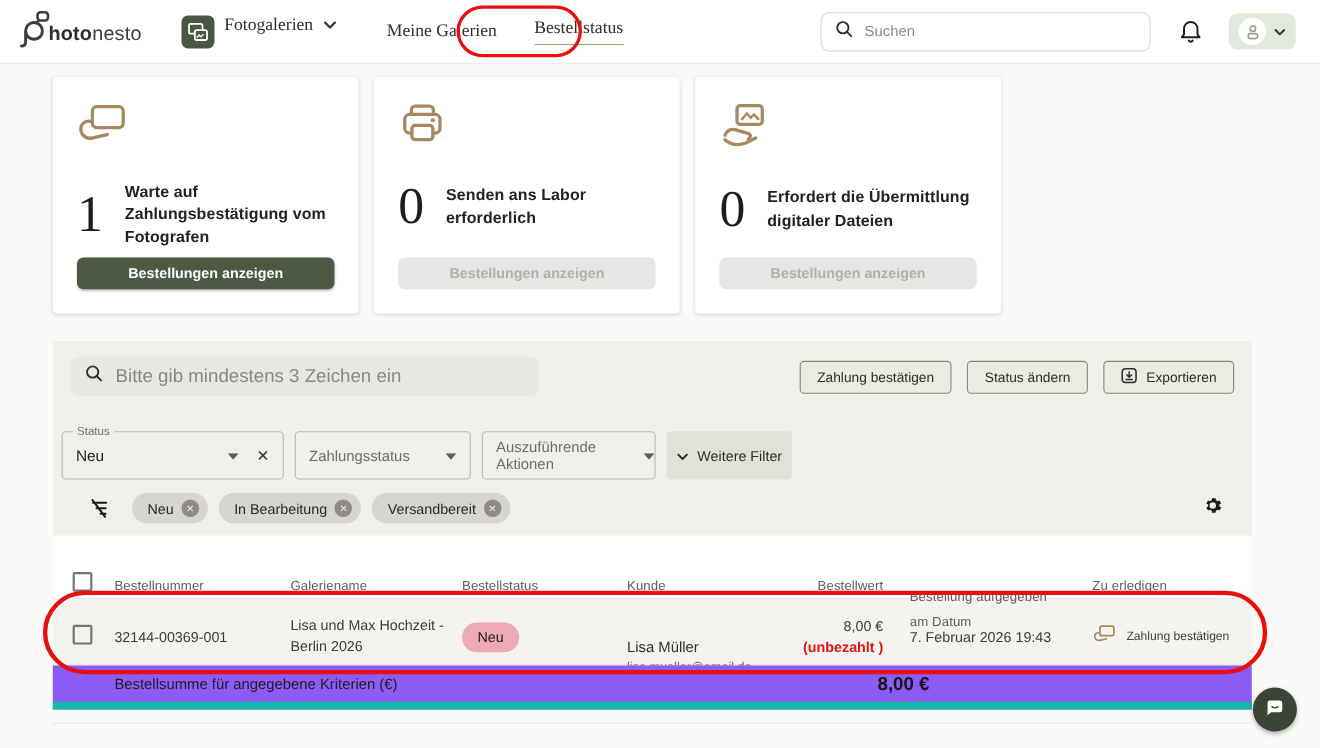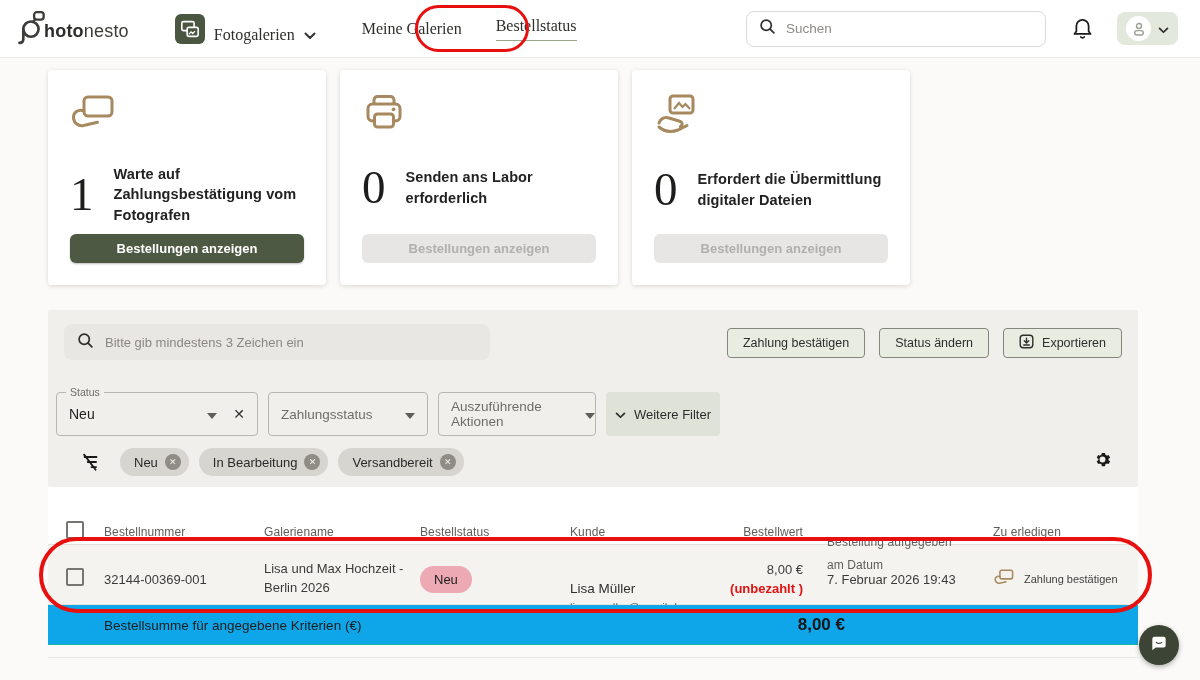--- a/index.html
+++ b/index.html
@@ -7,21 +7,21 @@
   body { font-family:"Liberation Sans", sans-serif; background:#fbfaf8; }
   .app { position:relative; width:1200px; height:680px; overflow:hidden; background:#fbfaf8; }
 
   
   .navbar { position:absolute; top:0; left:0; width:1200px; height:58px; background:#fff;
             border-bottom:1px solid #eceae6; display:flex; align-items:center; padding:0 22px 0 14px; z-index:5; }
   .logo { display:flex; align-items:flex-start; cursor:pointer; }
   .logo-text { font-size:18px; color:#2d2d2b; margin-top:14px; margin-left:-6px; letter-spacing:.2px; }
   .logo-text b { font-weight:700; }
   .logo-text .lt { font-weight:400; color:#3c3c38; }
-  .nav-group { display:flex; align-items:flex-end; gap:9px; margin-left:46px; cursor:pointer; }
+  .nav-group { display:flex; align-items:flex-start; gap:9px; margin-left:36px; cursor:pointer; }
   .app-icon { width:30px; height:30px; background:#4a5640; border-radius:6px; display:flex; align-items:center; justify-content:center; }
   .nav-link { font-family:"Liberation Serif", serif; font-size:16px; color:#2e2e2c; cursor:pointer; }
   .nav-link.m1 { margin-left:46px; }
   .nav-link.m2 { margin-left:34px; }
   .nav-link.active span { display:inline-block; padding-bottom:5px; border-bottom:1.5px solid #9aa78c; }
   .nav-search { margin-left:auto; width:300px; height:36px; border:1px solid #dcdad6; border-radius:8px;
                 display:flex; align-items:center; padding:0 12px; gap:10px; background:#fff; }
   .nav-search input { border:0; outline:0; background:transparent; font-size:13.5px; color:#333; width:100%;
                       font-family:"Liberation Sans", sans-serif; }
   .nav-search input::placeholder { color:#8d8b88; }
@@ -39,21 +39,21 @@
   .card-label { font-size:14.5px; font-weight:700; color:#222; line-height:1.4; letter-spacing:.1px; }
   .card-btn { margin-top:auto; height:29px; border:0; border-radius:6px; font-size:13px; font-weight:700;
               font-family:"Liberation Sans", sans-serif; cursor:pointer; }
   .card-btn.on { background:#4d5943; color:#fff; box-shadow:0 1px 2px rgba(0,0,0,.25); }
   .card-btn.off { background:#e7e6e4; color:#b2b0ad; cursor:default; }
 
   
   .panel { position:absolute; top:310px; left:48px; width:1090px; height:177px; background:#f1efeb; border-radius:2px; }
   .panel-search { position:absolute; top:14px; left:16px; width:426px; height:36px; background:#e9e7e3;
                   border-radius:8px; display:flex; align-items:center; gap:11px; padding:0 13px; }
-  .panel-search input { border:0; outline:0; background:transparent; width:100%; font-size:13px; color:#737373;
+  .panel-search input { border:0; outline:0; background:transparent; width:100%; font-size:17px; color:#737373;
                         font-family:"Liberation Sans", sans-serif; }
   .panel-search input::placeholder { color:#8a8885; }
   .panel-actions { position:absolute; top:18px; right:16px; display:flex; gap:14px; }
   .pa-btn { height:30px; padding:0 15px; background:#e9ece1; border:1px solid #82867b; border-radius:4px;
             font-size:12.5px; font-weight:500; color:#2e2e2c; display:flex; align-items:center; gap:8px;
             cursor:pointer; font-family:"Liberation Sans", sans-serif; }
   .selects { position:absolute; top:82px; left:8px; display:flex; gap:10px; }
   .sel { height:44px; border:1px solid #b8b6b1; border-radius:4px; display:flex; align-items:center;
          padding:0 12px; position:relative; cursor:pointer; }
   .sel-label { position:absolute; top:-7px; left:9px; font-size:10.5px; color:#6f6d6a; background:#f1efeb; padding:0 4px; }
@@ -85,21 +85,21 @@
   .tbody-row { height:60px; background:#f5f3ef; border-bottom:1px solid #e7e4de; cursor:pointer; }
   .cbx { width:18px; height:18px; border:2px solid #757572; border-radius:2px; margin-left:18px; background:transparent; cursor:pointer; }
   .td { font-size:13px; color:#3b3b39; }
   .td-gallery { line-height:1.45; padding-right:14px; }
   .badge { display:inline-block; background:#edaab4; color:#1d1d1b; font-size:13px; padding:6px 14px; border-radius:16px; }
   .cust-name { font-size:13.5px; color:#2f2f2d;margin-top:36px; }
   .cust-email { font-size:11.5px; color:#6b6967; margin-top:5px; }
   .unpaid { font-size:13px; font-weight:700; color:#e01212; margin-top:4px; }
   .action-cell { display:flex; align-items:center; gap:9px; padding-left:18px; cursor:pointer; }
   .action-label { font-size:11px; color:#3f3f3d; }
-  .sum-row { position:relative; height:40px; border-bottom:1px solid #14b8a6; background:#0ea5e9; }
+  .sum-row { position:relative; height:40px; border-bottom:7px solid #14b8a6; background:#8b5cf6; }
   .sum-label { position:absolute; left:56px; top:50%; transform:translateY(-50%); font-size:13.5px; font-weight:500; color:#1d1d1b; }
   .sum-value { position:absolute; left:642px; width:155px; top:50%; transform:translateY(-50%);
                text-align:right; font-size:17px; font-weight:700; color:#161614; }
   .below-line { position:absolute; top:657px; left:48px; width:1090px; border-top:1px solid #e9e7e3; }
 
   
   .ann { position:absolute; border:3.5px solid #e8100e; pointer-events:none; z-index:9; }
   .ann-nav { left:415px; top:5px; width:114px; height:47px; border-radius:24px; }
   .ann-row { left:39px; top:537px; width:1113px; height:76px; border-radius:38px; border-width:4px; }
   .chat-fab { position:absolute; left:1139px; top:625px; width:40px; height:40px; border-radius:50%;

